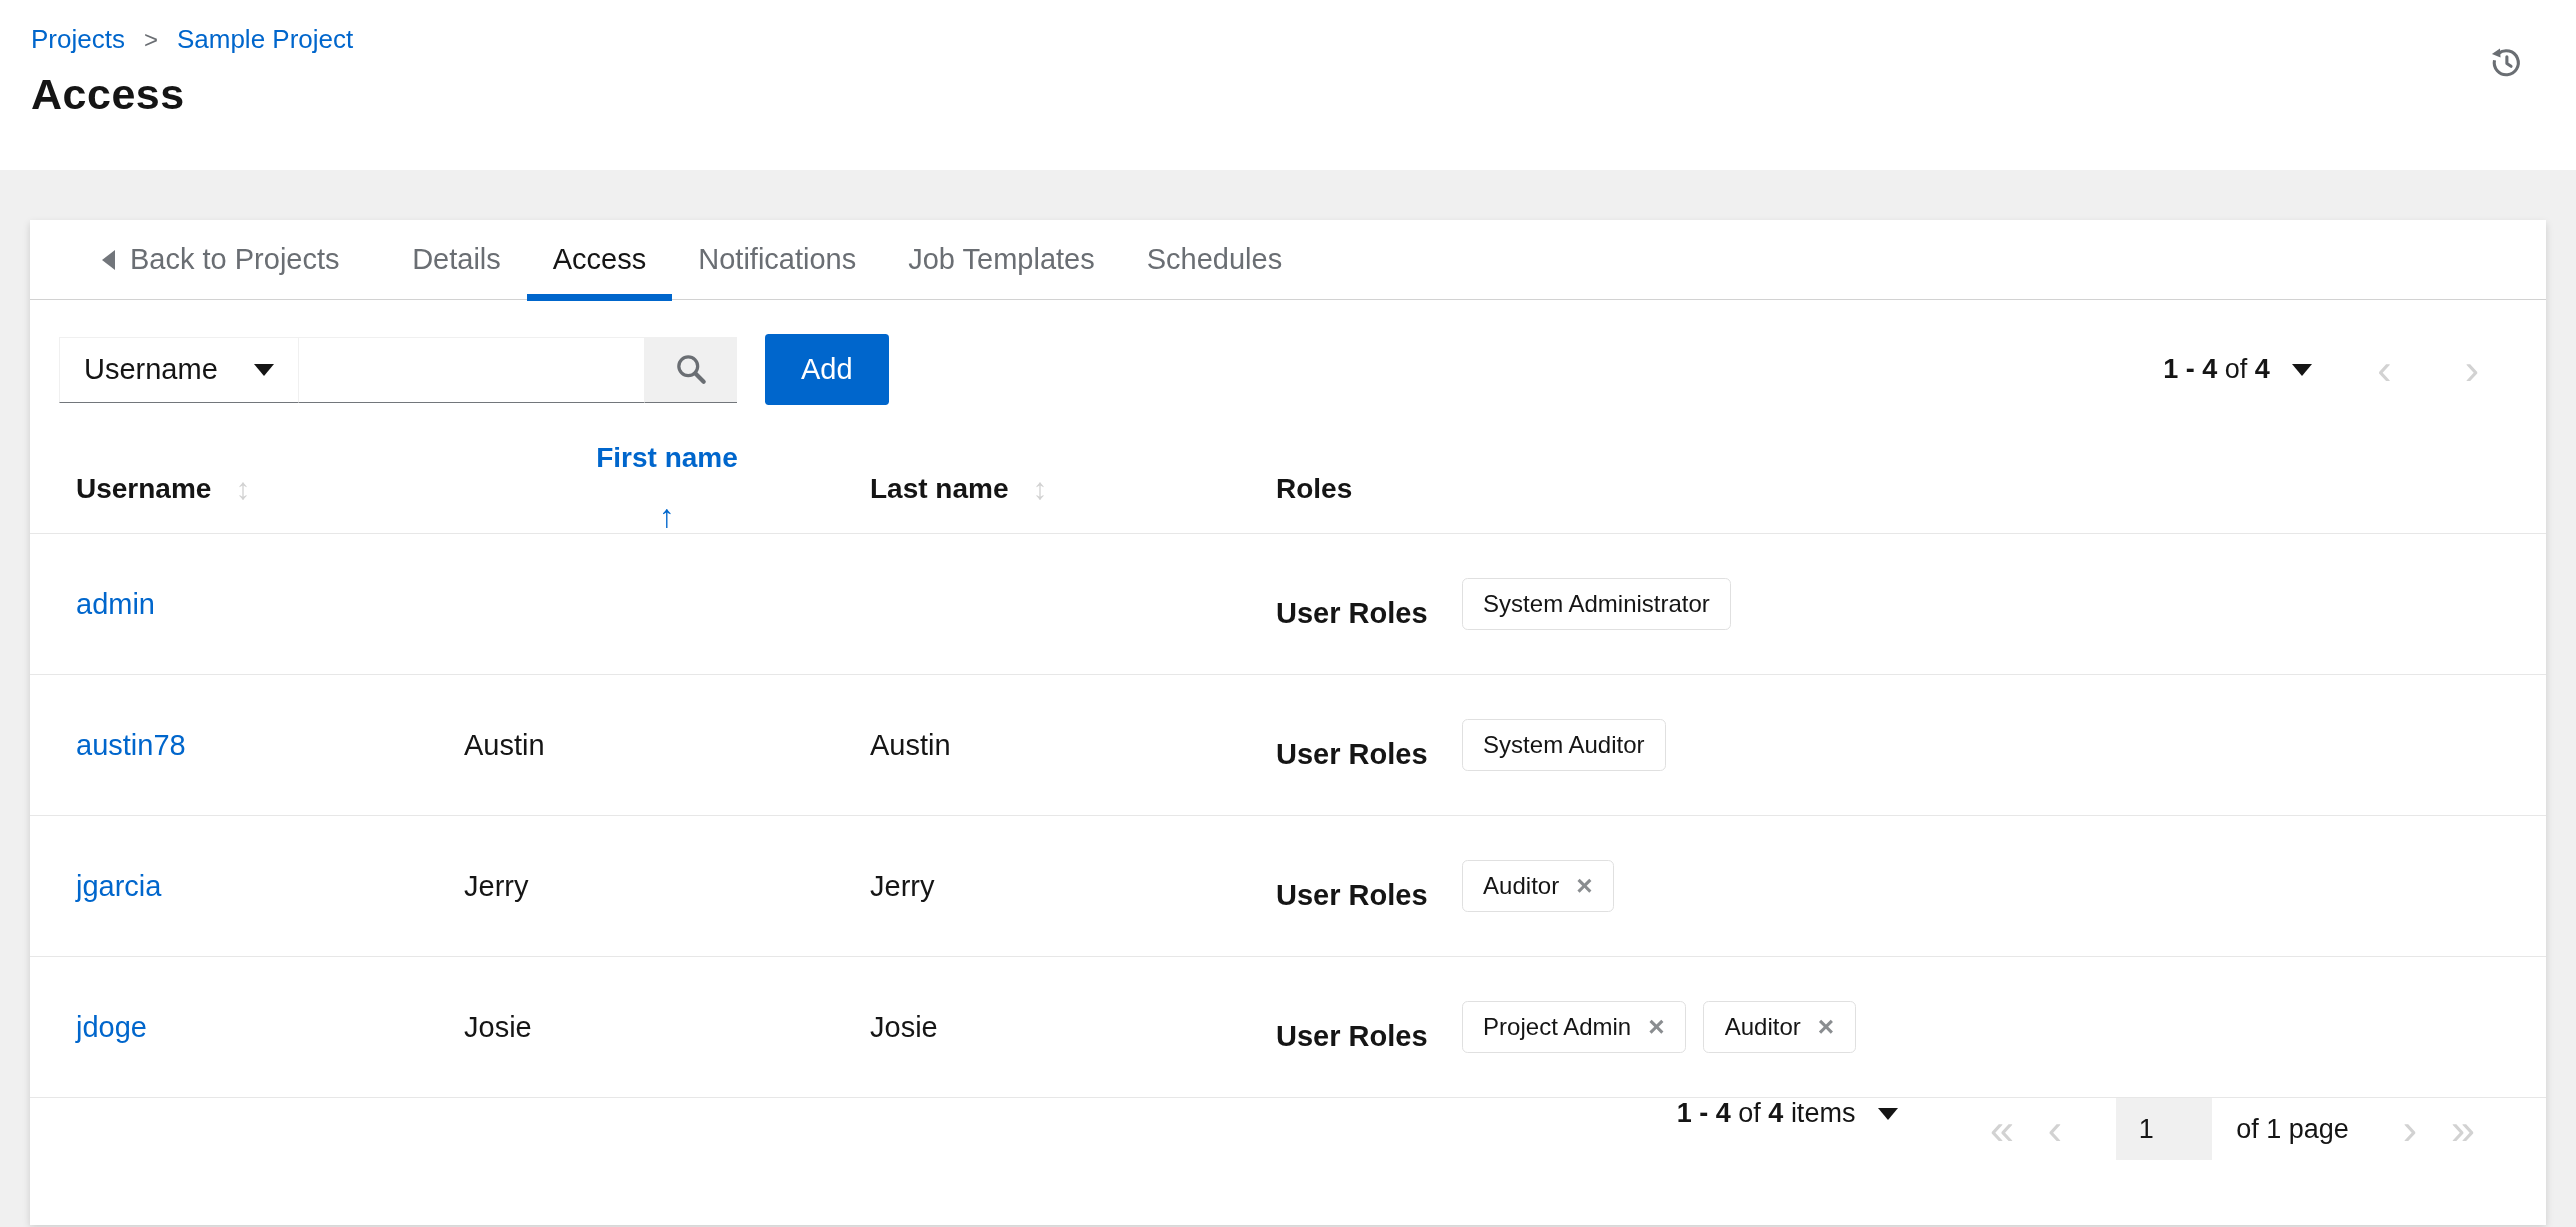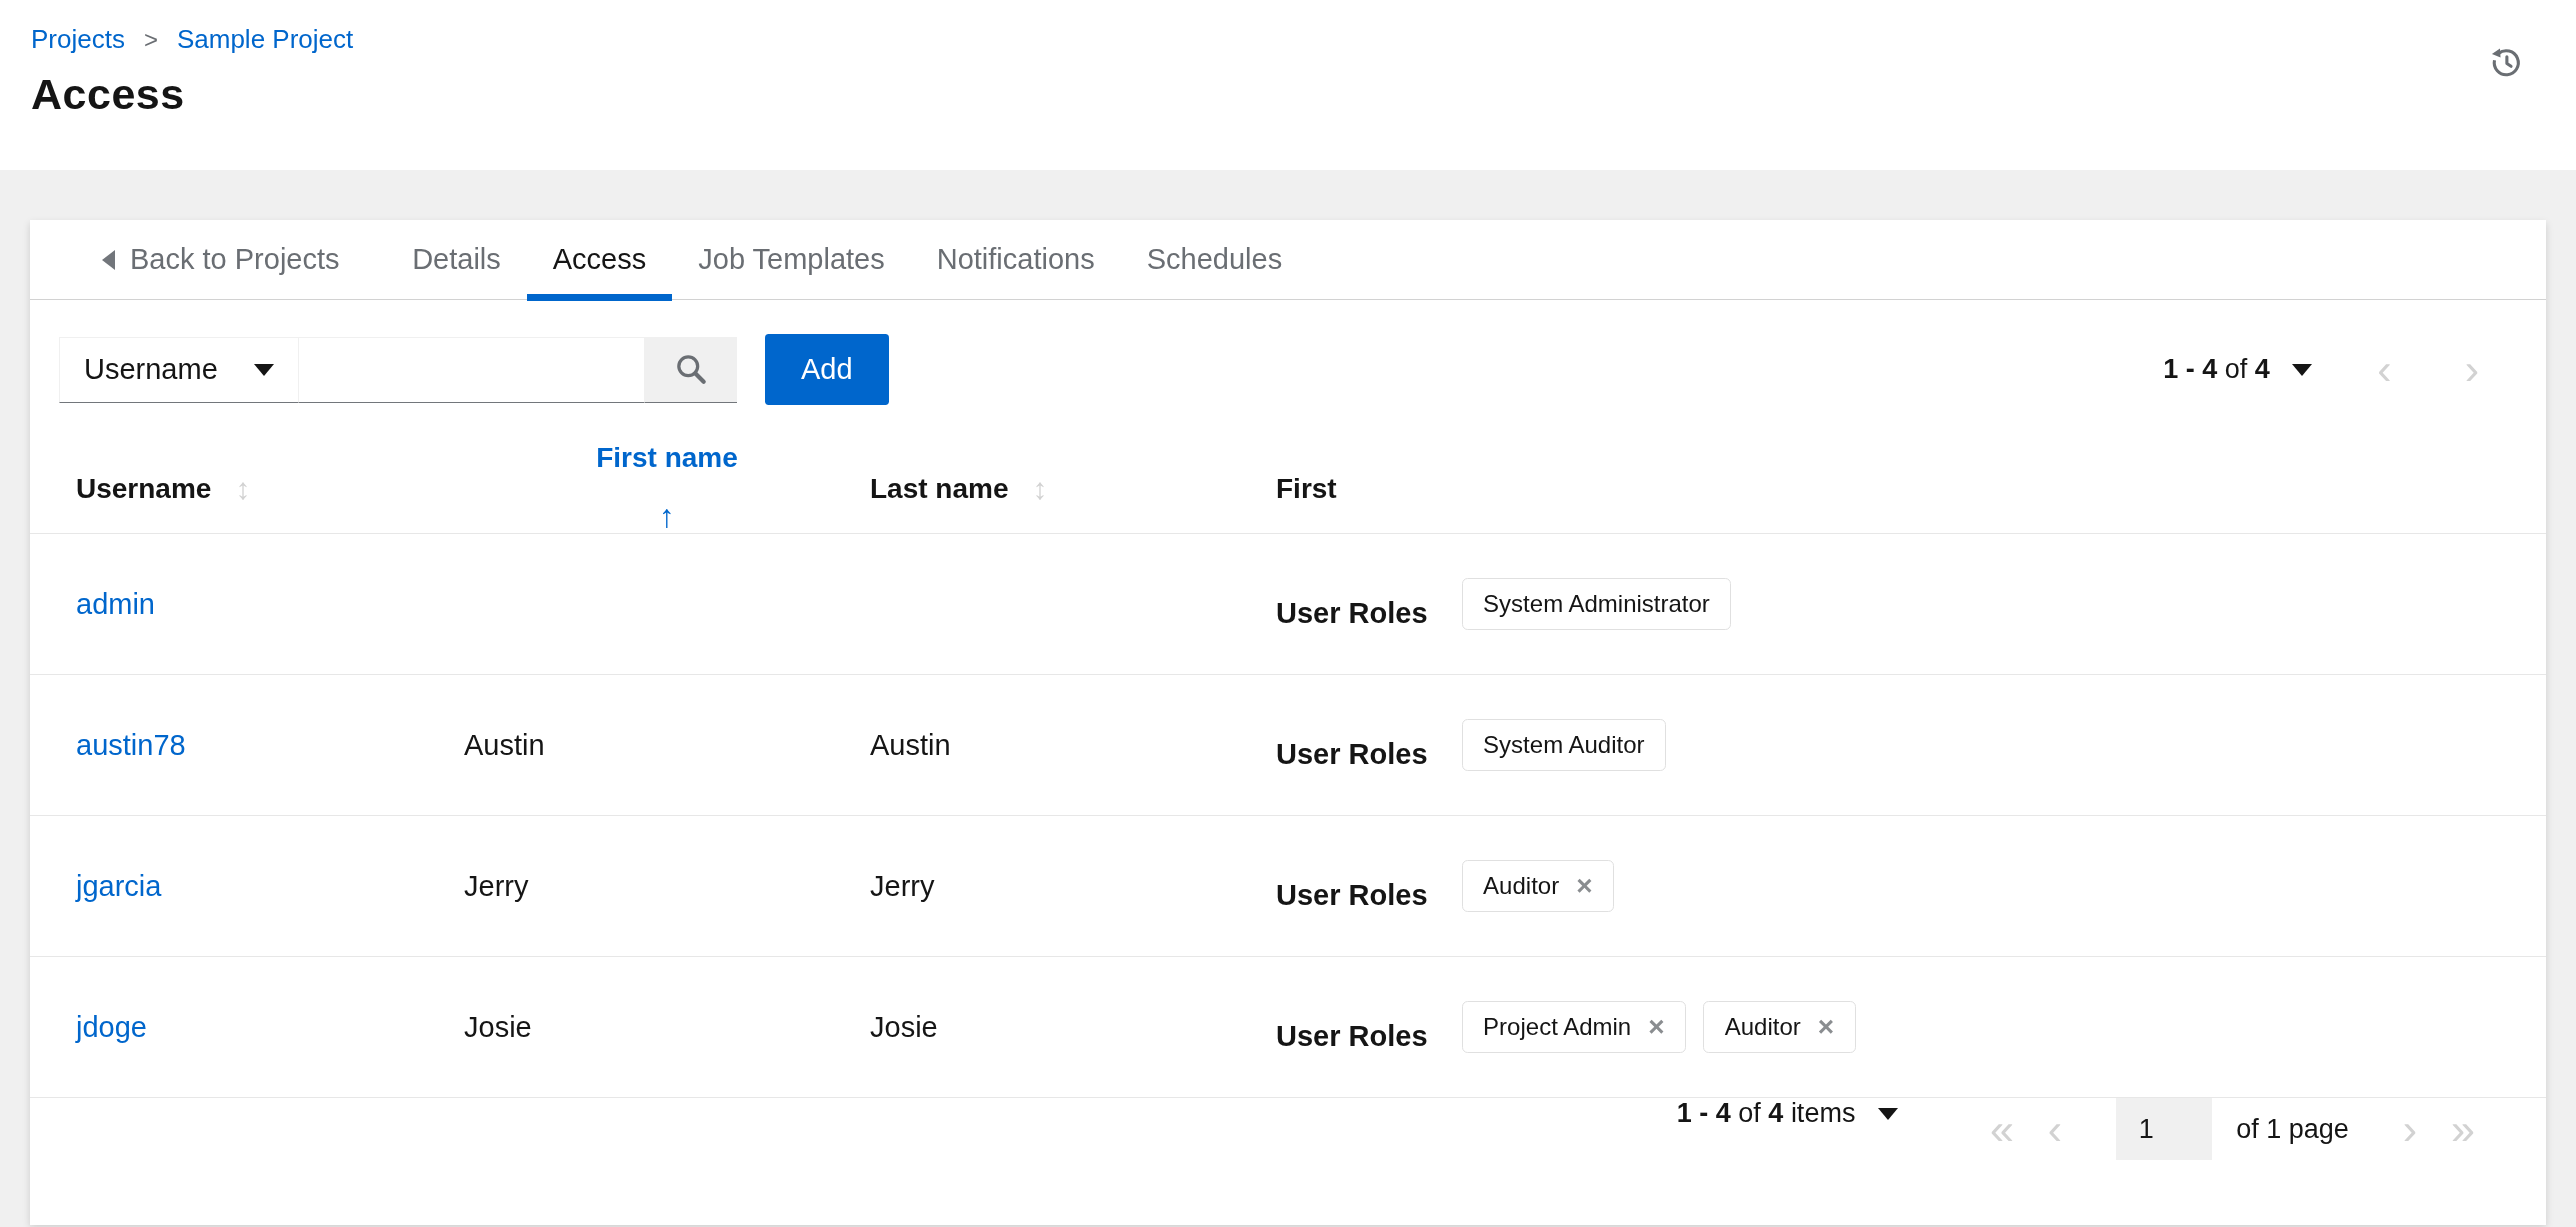--- a/index.html
+++ b/index.html
@@ -177,22 +177,22 @@
 <main class="content">
   <div class="card">
 
     <div class="tabs">
       <div class="tab back">
         <span class="back-caret"></span>
         <span>Back to Projects</span>
       </div>
       <div class="tab">Details</div>
       <div class="tab active">Access</div>
+      <div class="tab">Notifications</div>
       <div class="tab">Job Templates</div>
-      <div class="tab">Notifications</div>
       <div class="tab">Schedules</div>
     </div>
 
     <div class="toolbar">
       <div class="filter-group">
         <button class="select-toggle">
           <span>Username</span>
           <span class="caret-down"></span>
         </button>
         <input class="search-input" type="text" value="" style="">
@@ -226,21 +226,21 @@
       </div>
       <div class="th sorted">
         <span>First name</span>
         <span class="sort-asc">↑</span>
       </div>
       <div class="th">
         <span>Last name</span>
         <span class="sort-both">↕</span>
       </div>
       <div class="th">
-        <span>First</span>
+        <span>Roles</span>
       </div>
     </div>
 
     <div class="tgrid trow">
       <div class="td"><a class="user-link">admin</a></div>
       <div class="td"></div>
       <div class="td"></div>
       <div class="td roles-cell">
         <span class="roles-label">User Roles</span>
         <span class="chips">

